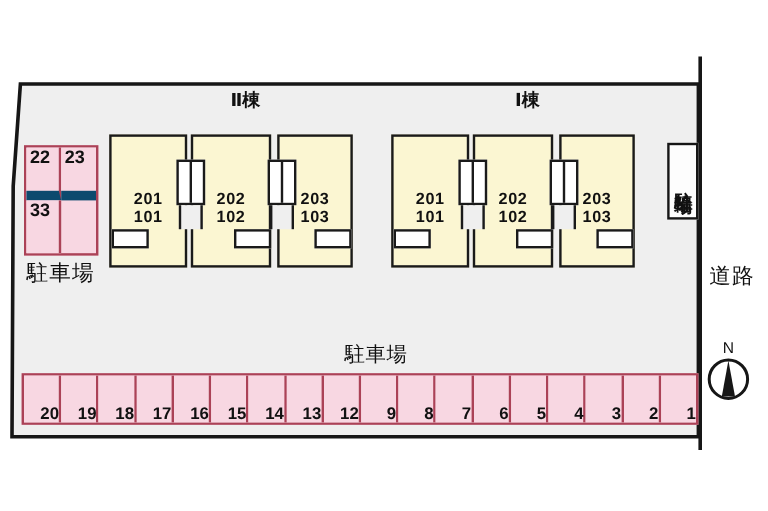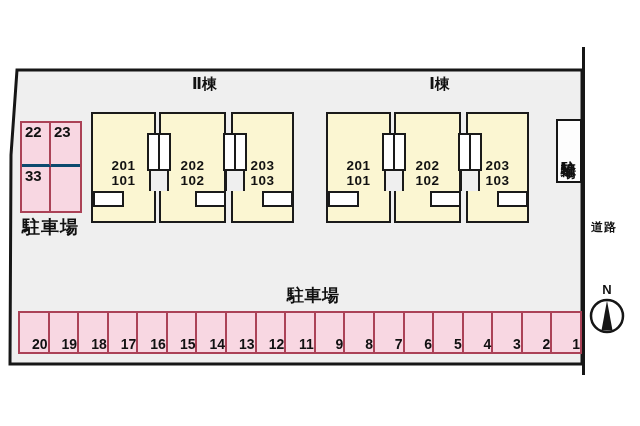--- a/index.html
+++ b/index.html
@@ -3,21 +3,21 @@
 <meta charset="utf-8">
 <style>
   html,body{margin:0;padding:0;background:#ffffff;}
   #canvas{
     position:relative;width:640px;height:426px;overflow:hidden;
     background:#ffffff;
     font-family:"Liberation Sans","DejaVu Sans",sans-serif;
     color:#111;
   }
   .abs{position:absolute;}
-  .lbl{font-weight:bold;color:#101010;white-space:nowrap;line-height:1;}
+  .lbl{font-weight:normal;color:#101010;white-space:nowrap;line-height:1;}
   
   #watermark{
     left:210px;top:190px;font-size:44px;font-weight:bold;
     color:rgba(255,255,255,0.82);letter-spacing:1px;line-height:1;
     user-select:none;z-index:1;
   }
   
   .building{width:227px;height:134px;top:76px;z-index:2;}
   .bldg-label{
     position:absolute;left:0;top:0;width:100%;text-align:center;
@@ -58,21 +58,21 @@
     left:20px;top:121px;width:58px;height:88px;
     border:2px solid #ab4257;background:#f8d7e2;
     display:grid;grid-template-columns:1fr 1fr;grid-template-rows:1fr 1fr;
     z-index:2;
   }
   #parking-block .pcell{
     position:relative;background:#f8d7e2;
     font-size:15px;font-weight:600;padding:1px 0 0 3px;line-height:1;
   }
   #parking-block .pcell.c1{border-right:2px solid #ab4257;}
-  #parking-block .pcell.r1{border-bottom:3px solid #0c4a6e;}
+  #parking-block .pcell.r1{border-bottom:8px solid #0c4a6e;}
   
   #parking-row{
     left:18px;top:311px;width:560px;height:39px;
     border:2px solid #ab4257;background:#f8d7e2;
     display:flex;z-index:2;
   }
   #parking-row .prow-cell{
     flex:1 1 0;border-right:2px solid #ab4257;background:#f8d7e2;
     display:flex;align-items:flex-end;justify-content:flex-end;
   }
@@ -84,21 +84,21 @@
     background:#fdfdfd;border:2px solid #161616;
     display:flex;align-items:center;justify-content:center;z-index:2;
   }
   #bike-box span{
     writing-mode:vertical-rl;text-orientation:upright;
     font-size:15px;font-weight:bold;letter-spacing:2px;line-height:1;
   }
   
   #block-label{left:22px;top:218px;font-size:18px;letter-spacing:1px;z-index:2;}
   #row-label{left:287px;top:287px;font-size:17px;letter-spacing:0.5px;z-index:2;}
-  #road-label{left:591px;top:221px;font-size:12px;letter-spacing:1px;z-index:2;}
+  #road-label{left:591px;top:221px;font-size:18px;letter-spacing:1px;z-index:2;}
   #north-label{left:596px;top:283px;width:22px;text-align:center;font-size:13px;z-index:2;}
   svg.bgsvg{position:absolute;left:0;top:0;z-index:0;}
 </style>
 </head>
 <body>
 
 <div id="canvas">
 
   <svg class="bgsvg" width="640" height="426" viewBox="0 0 640 426">
     <polygon points="17,70 582,70 582,364 10,364 11,155" fill="#efefef" stroke="#161616" stroke-width="3"></polygon>
@@ -194,23 +194,20 @@
     <div class="prow-cell">
         <span>14</span>
       </div>
     <div class="prow-cell">
         <span>13</span>
       </div>
     <div class="prow-cell">
         <span>12</span>
       </div>
     <div class="prow-cell">
-        <span>11</span>
-      </div>
-    <div class="prow-cell">
         <span>9</span>
       </div>
     <div class="prow-cell">
         <span>8</span>
       </div>
     <div class="prow-cell">
         <span>7</span>
       </div>
     <div class="prow-cell">
         <span>6</span>

